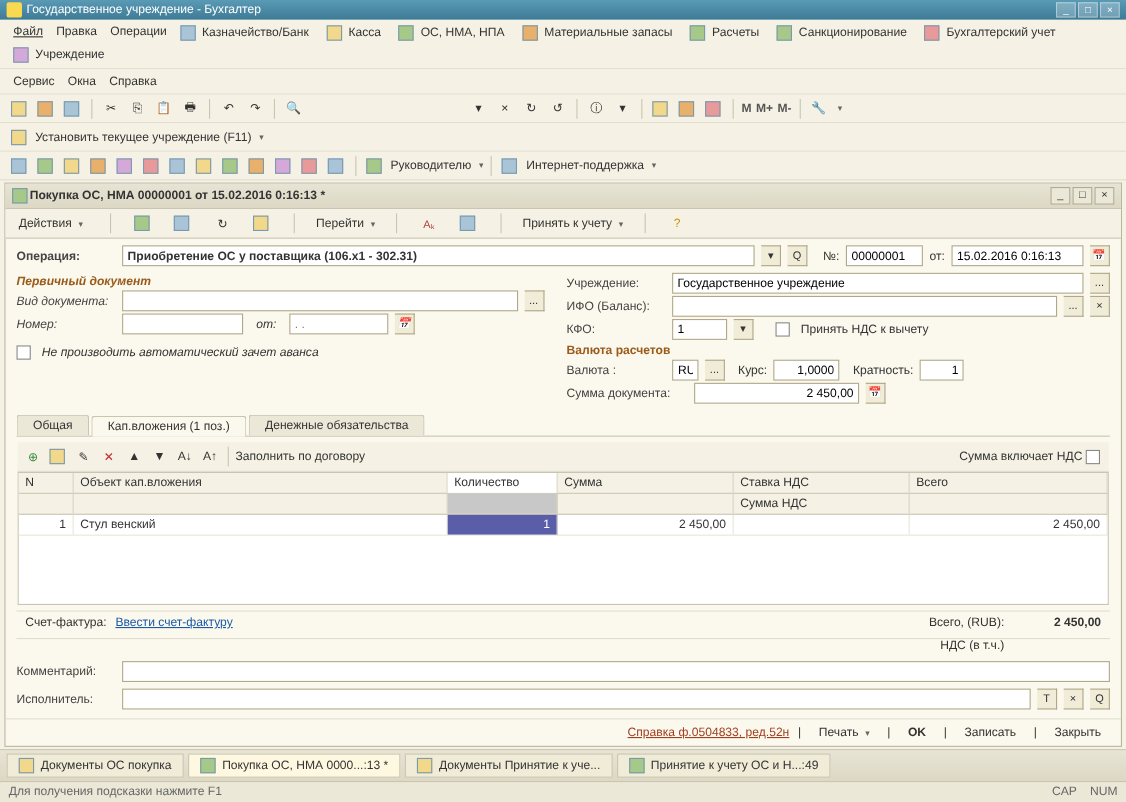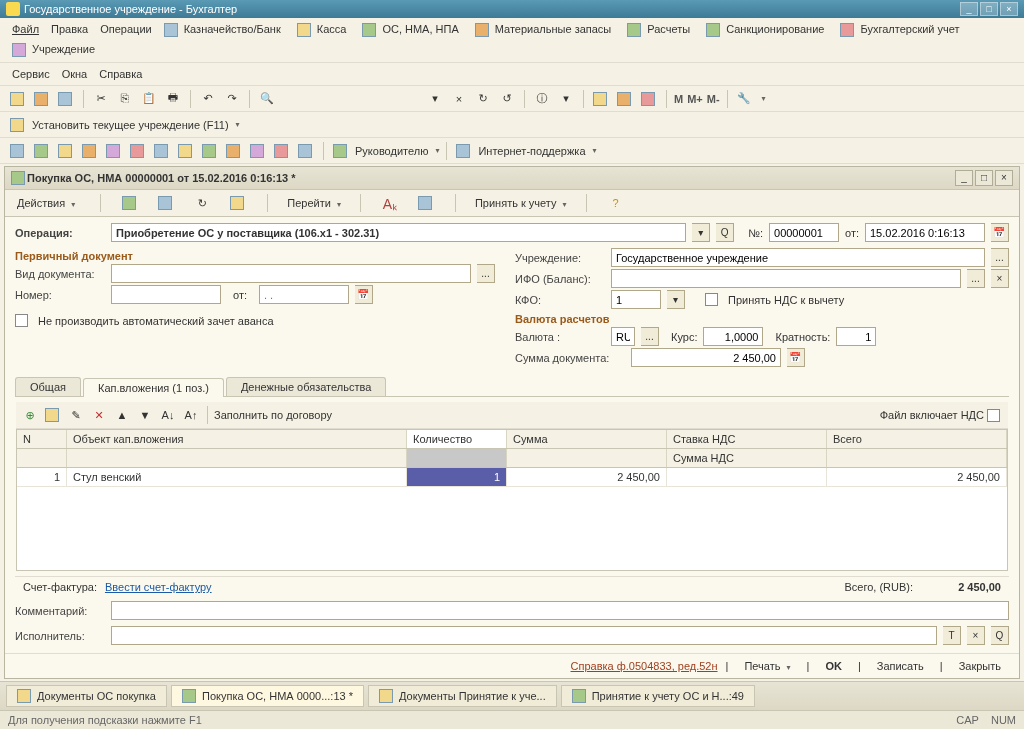--- a/index.html
+++ b/index.html
@@ -25,21 +25,21 @@
 .doc-toolbar { background: #f5f2e5; padding: 3px 6px; display: flex; align-items: center; gap: 16px; border-bottom: 1px solid #c8c5b2; }
 .doc-toolbar .tb-label { padding: 2px 6px; }
 .doc-body { flex: 1; padding: 6px 10px; display: flex; flex-direction: column; gap: 4px; overflow: hidden; }
 .row { display: flex; align-items: center; gap: 6px; margin-bottom: 2px; }
 .lbl { min-width: 90px; color: #444; }
 .fld { height: 19px; border: 1px solid #b0a888; background: #fff; padding: 0 4px; display: flex; align-items: center; }
 .fld-btn { width: 18px; height: 19px; border: 1px solid #b0a888; border-left: none; background: #f0ecd8; text-align: center; line-height: 17px; font-size: 10px; cursor: pointer; }
 .section-hdr { color: #9a5a1a; font-weight: bold; padding: 2px 0; }
 .two-col { display: flex; gap: 20px; }
 .col { flex: 1; }
-.col-l { flex: 0 0 480px; }
+.col-l { flex: 0 0 480px; font-style: italic; }
 .col-r { flex: 1; }
 .tabs { display: flex; border-bottom: 1px solid #c8c5b2; margin-top: 4px; }
 .tab { padding: 3px 14px; border: 1px solid #c8c5b2; border-bottom: none; background: #ece8d8; margin-right: 2px; cursor: pointer; border-radius: 3px 3px 0 0; }
 .tab.active { background: #fbf8ed; position: relative; top: 1px; }
 .tab-pane { border: 1px solid transparent; flex: 1; display: flex; flex-direction: column; }
 .tab-toolbar { background: #f5f2e5; padding: 3px 4px; display: flex; align-items: center; gap: 3px; border-bottom: 1px solid #e0ddd0; }
 .grid { flex: 1; border: 1px solid #c8c5b2; background: #fff; display: flex; flex-direction: column; }
 .grid-hdr { display: flex; background: #f5f2e5; border-bottom: 1px solid #c8c5b2; }
 .gh { padding: 3px 6px; border-right: 1px solid #d8d5c2; }
 .grid-hdr2 { display: flex; background: #f5f2e5; border-bottom: 1px solid #c8c5b2; }
@@ -223,21 +223,21 @@
           <span class="mi-icon"></span>
         </div>
       <div class="tb-btn">↻</div>
       <div class="tb-btn">
           <span class="mi-icon y"></span>
         </div>
       <div class="tb-sep"></div>
       <span><span>Перейти</span> <span class="drop-arrow">▾</span></span>
       <div class="tb-sep"></div>
       <div class="tb-btn">
-          <span style="color:#b04040;font-size:14px">Aₖ</span>
+          <span style="color:#b04040;font-size:10px">Aₖ</span>
         </div>
       <div class="tb-btn">
           <span class="mi-icon"></span>
         </div>
       <div class="tb-sep"></div>
       <span><span>Принять к учету</span> <span class="drop-arrow">▾</span></span>
       <div class="tb-sep"></div>
       <div class="tb-btn" style="color:#d09000">?</div>
     </div>
 
@@ -353,21 +353,21 @@
               <span class="mi-icon y"></span>
             </div>
           <div class="tb-btn">✎</div>
           <div class="tb-btn" style="color:#c03030">✕</div>
           <div class="tb-btn">▲</div>
           <div class="tb-btn">▼</div>
           <div class="tb-btn">A↓</div>
           <div class="tb-btn">A↑</div>
           <div class="tb-sep"></div>
           <span>Заполнить по договору</span>
-          <span style="margin-left:auto">Файл включает НДС</span>
+          <span style="margin-left:auto">Сумма включает НДС</span>
           <span class="chk"></span>
         </div>
 
         <div class="grid">
           <div class="grid-hdr">
             <div class="gh" style="width:50px">N</div>
             <div class="gh" style="width:340px">Объект кап.вложения</div>
             <div class="gh" style="width:100px;background:#ffffff">Количество</div>
             <div class="gh" style="width:160px">Сумма</div>
             <div class="gh" style="width:160px">Ставка НДС</div>
@@ -391,20 +391,24 @@
           </div>
           <div style="flex:1"></div>
         </div>
       </div>
 
       <div class="footer-row">
         <span>Счет-фактура:</span>
         <span class="link">Ввести счет-фактуру</span>
         <span style="margin-left:auto">Всего, (RUB):</span>
         <span style="font-weight:bold;min-width:80px;text-align:right">2 450,00</span>
+      </div>
+      <div class="footer-row" style="justify-content:flex-end;padding-top:0">
+        <span>НДС (в т.ч.)</span>
+        <span style="min-width:80px"></span>
       </div>
 
       <div class="row">
         <span class="lbl">Комментарий:</span>
         <div class="fld" style="flex:1">
             <input type="text" style="">
           </div>
       </div>
       <div class="row">
         <span class="lbl">Исполнитель:</span>

